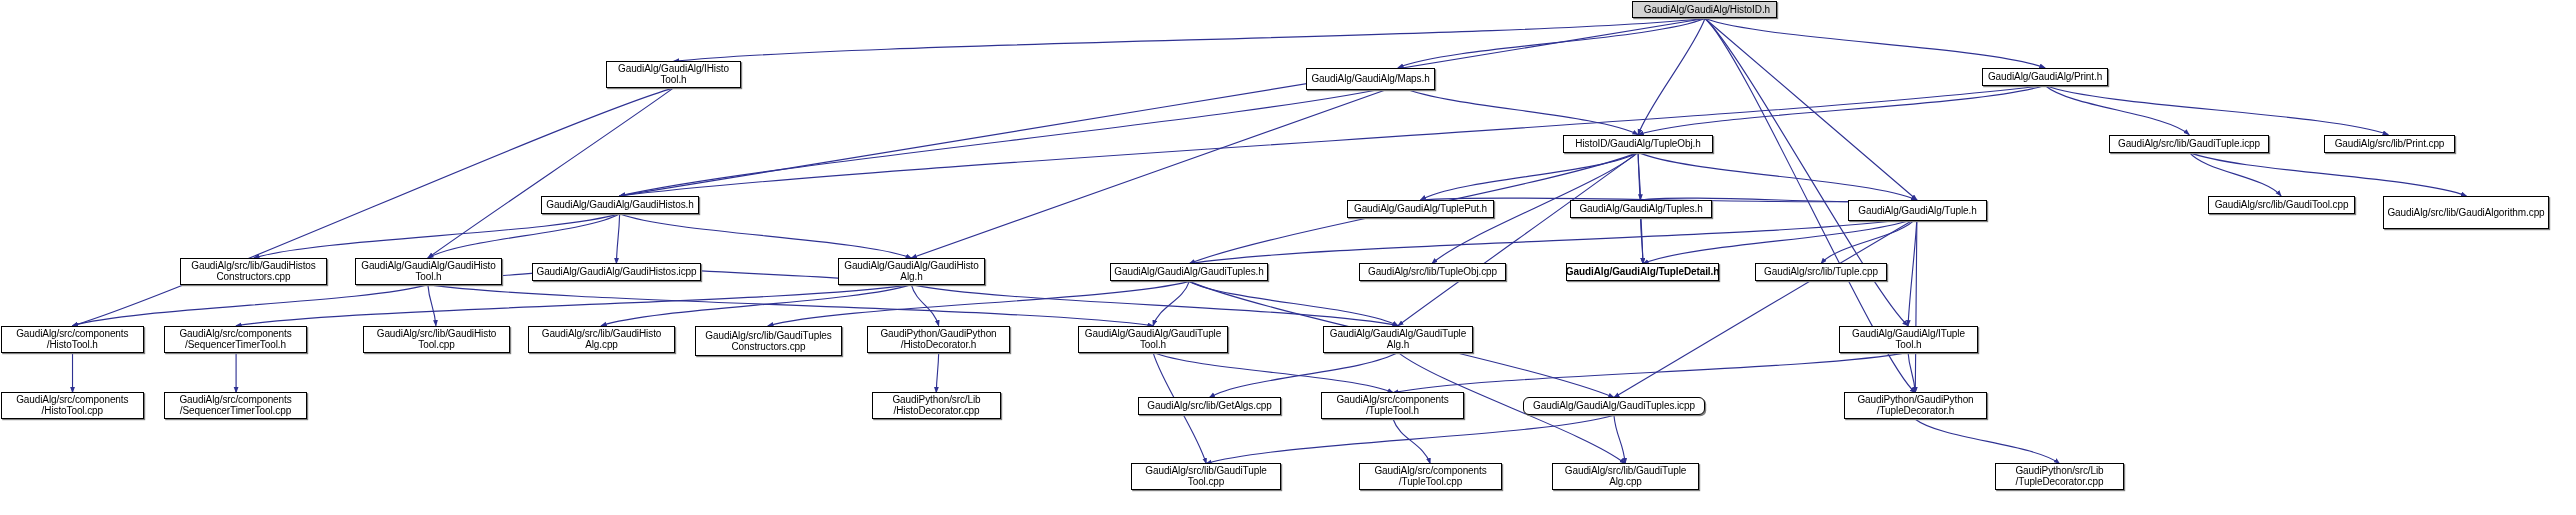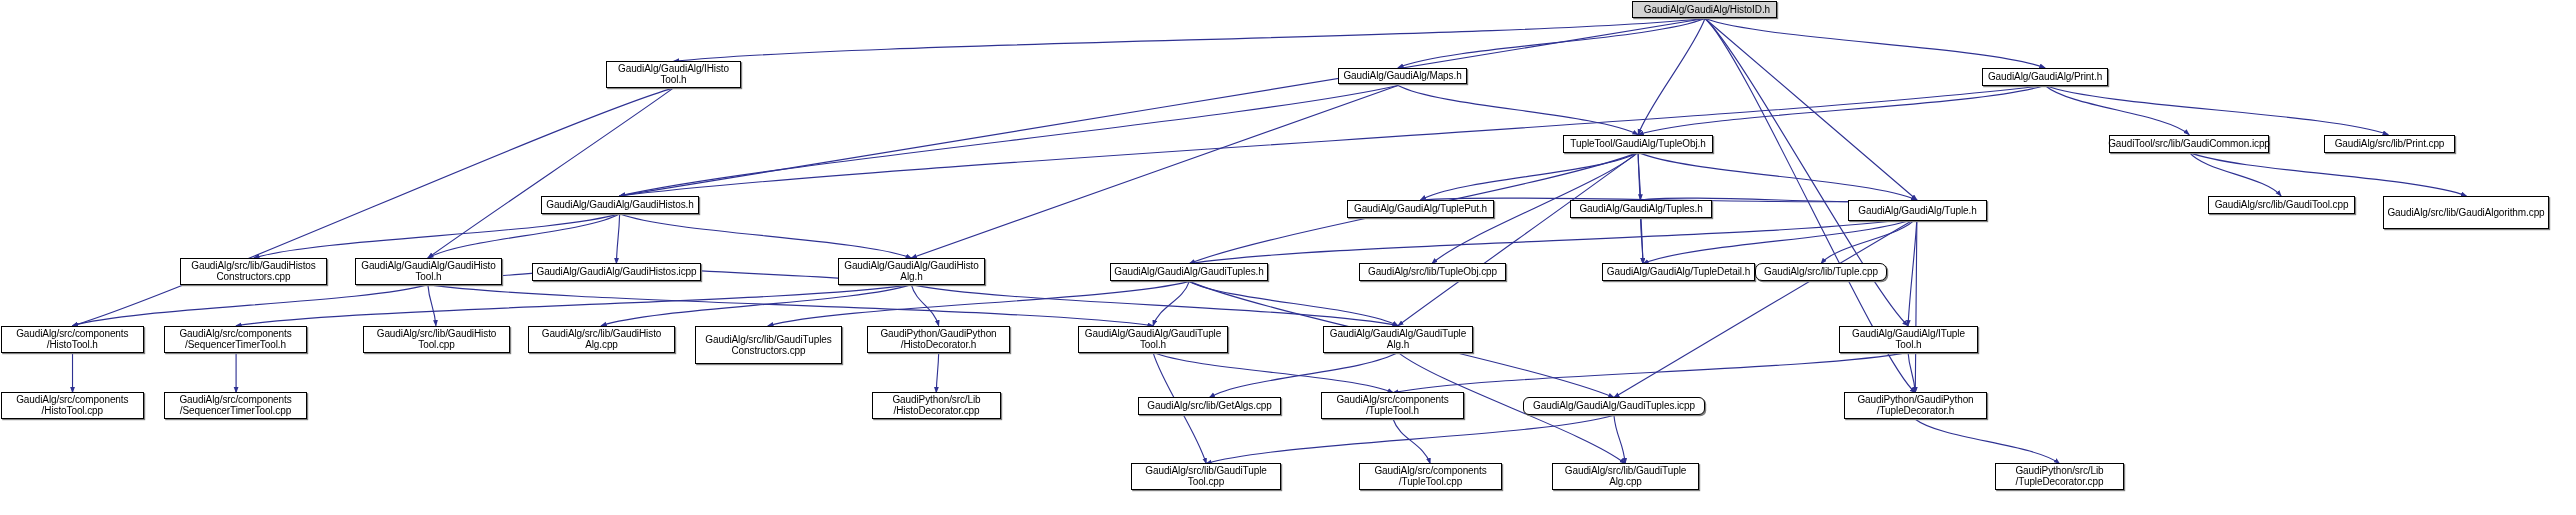--- a/index.html
+++ b/index.html
@@ -118,51 +118,51 @@
       <path d="M293,437 C293,459.5 293,464.5 293,487" fill="none" stroke="#2e3192" stroke-width="1.4" marker-end="url(#arrow)"></path>
       <path d="M1729,520 C1737.28,544.75 1766.72,550.25 1775,575" fill="none" stroke="#2e3192" stroke-width="1.4" marker-end="url(#arrow)"></path>
       <path d="M2377,520 C2409.22,544.75 2523.78,550.25 2556,575" fill="none" stroke="#2e3192" stroke-width="1.4" marker-end="url(#arrow)"></path>
       <path d="M2003,515 C2005.52,542 2014.48,548 2017,575" fill="none" stroke="#2e3192" stroke-width="1.4" marker-end="url(#arrow)"></path>
       <path d="M2003,515 C1911.92,542 1588.08,548 1497,575" fill="none" stroke="#2e3192" stroke-width="1.4" marker-end="url(#arrow)"></path>
     </svg>
   <div id="node-layer">
       <div class="node root" style="left: 1632px; top: 0.8px; width: 145px; height: 17.7px;">GaudiAlg/GaudiAlg/HistoID.h</div>
       <div class="node" style="left: 606px; top: 61px; width: 135px; height: 26.6px;">GaudiAlg/GaudiAlg/IHisto
 Tool.h</div>
-      <div class="node" style="left: 1338px; top: 68px; width: 129px; height: 16px;">GaudiAlg/GaudiAlg/Maps.h</div>
+      <div class="node" style="left: 1306px; top: 68px; width: 129px; height: 22px;">GaudiAlg/GaudiAlg/Maps.h</div>
       <div class="node" style="left: 1982px; top: 68px; width: 126px; height: 17.7px;">GaudiAlg/GaudiAlg/Print.h</div>
-      <div class="node" style="left: 1563px; top: 135px; width: 150px; height: 17.7px;">TupleTool/GaudiAlg/TupleObj.h</div>
-      <div class="node" style="left: 2109px; top: 135px; width: 160px; height: 17.7px;">GaudiTool/src/lib/GaudiCommon.icpp</div>
+      <div class="node" style="left: 1563px; top: 135px; width: 150px; height: 17.7px;">HistoID/GaudiAlg/TupleObj.h</div>
+      <div class="node" style="left: 2109px; top: 135px; width: 160px; height: 17.7px;">GaudiAlg/src/lib/GaudiTuple.icpp</div>
       <div class="node" style="left: 2324px; top: 135px; width: 131px; height: 17.7px;">GaudiAlg/src/lib/Print.cpp</div>
       <div class="node" style="left: 2208px; top: 196px; width: 147px; height: 17.7px;">GaudiAlg/src/lib/GaudiTool.cpp</div>
       <div class="node" style="left: 2383px; top: 196px; width: 166px; height: 33px;">GaudiAlg/src/lib/GaudiAlgorithm.cpp</div>
       <div class="node" style="left: 541px; top: 196px; width: 158px; height: 17.7px;">GaudiAlg/GaudiAlg/GaudiHistos.h</div>
       <div class="node" style="left: 1347px; top: 200px; width: 147px; height: 17.7px;">GaudiAlg/GaudiAlg/TuplePut.h</div>
       <div class="node" style="left: 1570px; top: 200px; width: 142px; height: 17.7px;">GaudiAlg/GaudiAlg/Tuples.h</div>
       <div class="node" style="left: 1848px; top: 200px; width: 139px; height: 21px;">GaudiAlg/GaudiAlg/Tuple.h</div>
       <div class="node" style="left: 180px; top: 258px; width: 147px; height: 26.6px;">GaudiAlg/src/lib/GaudiHistos
 Constructors.cpp</div>
       <div class="node" style="left: 355px; top: 258px; width: 147px; height: 26.6px;">GaudiAlg/GaudiAlg/GaudiHisto
 Tool.h</div>
       <div class="node" style="left: 532px; top: 263px; width: 169px; height: 17.7px;">GaudiAlg/GaudiAlg/GaudiHistos.icpp</div>
       <div class="node" style="left: 838px; top: 258px; width: 147px; height: 26.6px;">GaudiAlg/GaudiAlg/GaudiHisto
 Alg.h</div>
       <div class="node" style="left: 1110px; top: 263px; width: 158px; height: 17.7px;">GaudiAlg/GaudiAlg/GaudiTuples.h</div>
       <div class="node" style="left: 1359px; top: 263px; width: 147px; height: 17.7px;">GaudiAlg/src/lib/TupleObj.cpp</div>
-      <div class="node" style="left: 1602px; top: 263px; width: 153px; height: 17.7px;">GaudiAlg/GaudiAlg/TupleDetail.h</div>
-      <div class="node" style="left: 1755px; top: 263px; width: 132px; height: 17.7px; border-radius: 7px;">GaudiAlg/src/lib/Tuple.cpp</div>
+      <div class="node" style="left: 1566px; top: 263px; width: 153px; height: 17.7px; font-weight: bold;">GaudiAlg/GaudiAlg/TupleDetail.h</div>
+      <div class="node" style="left: 1755px; top: 263px; width: 132px; height: 17.7px;">GaudiAlg/src/lib/Tuple.cpp</div>
       <div class="node" style="left: 0.8px; top: 326px; width: 143px; height: 26.6px;">GaudiAlg/src/components
 /HistoTool.h</div>
       <div class="node" style="left: 164px; top: 326px; width: 143px; height: 26.6px;">GaudiAlg/src/components
 /SequencerTimerTool.h</div>
       <div class="node" style="left: 363px; top: 326px; width: 147px; height: 26.6px;">GaudiAlg/src/lib/GaudiHisto
 Tool.cpp</div>
       <div class="node" style="left: 528px; top: 326px; width: 147px; height: 26.6px;">GaudiAlg/src/lib/GaudiHisto
 Alg.cpp</div>
-      <div class="node" style="left: 695px; top: 326px; width: 147px; height: 38px;">GaudiAlg/src/lib/GaudiTuples
+      <div class="node" style="left: 695px; top: 326px; width: 147px; height: 30px;">GaudiAlg/src/lib/GaudiTuples
 Constructors.cpp</div>
       <div class="node" style="left: 867px; top: 326px; width: 143px; height: 26.6px;">GaudiPython/GaudiPython
 /HistoDecorator.h</div>
       <div class="node" style="left: 1078px; top: 326px; width: 150px; height: 26.6px;">GaudiAlg/GaudiAlg/GaudiTuple
 Tool.h</div>
       <div class="node" style="left: 1323px; top: 326px; width: 150px; height: 26.6px;">GaudiAlg/GaudiAlg/GaudiTuple
 Alg.h</div>
       <div class="node" style="left: 1839px; top: 326px; width: 139px; height: 26.6px;">GaudiAlg/GaudiAlg/ITuple
 Tool.h</div>
       <div class="node" style="left: 0.8px; top: 392px; width: 143px; height: 26.6px;">GaudiAlg/src/components

